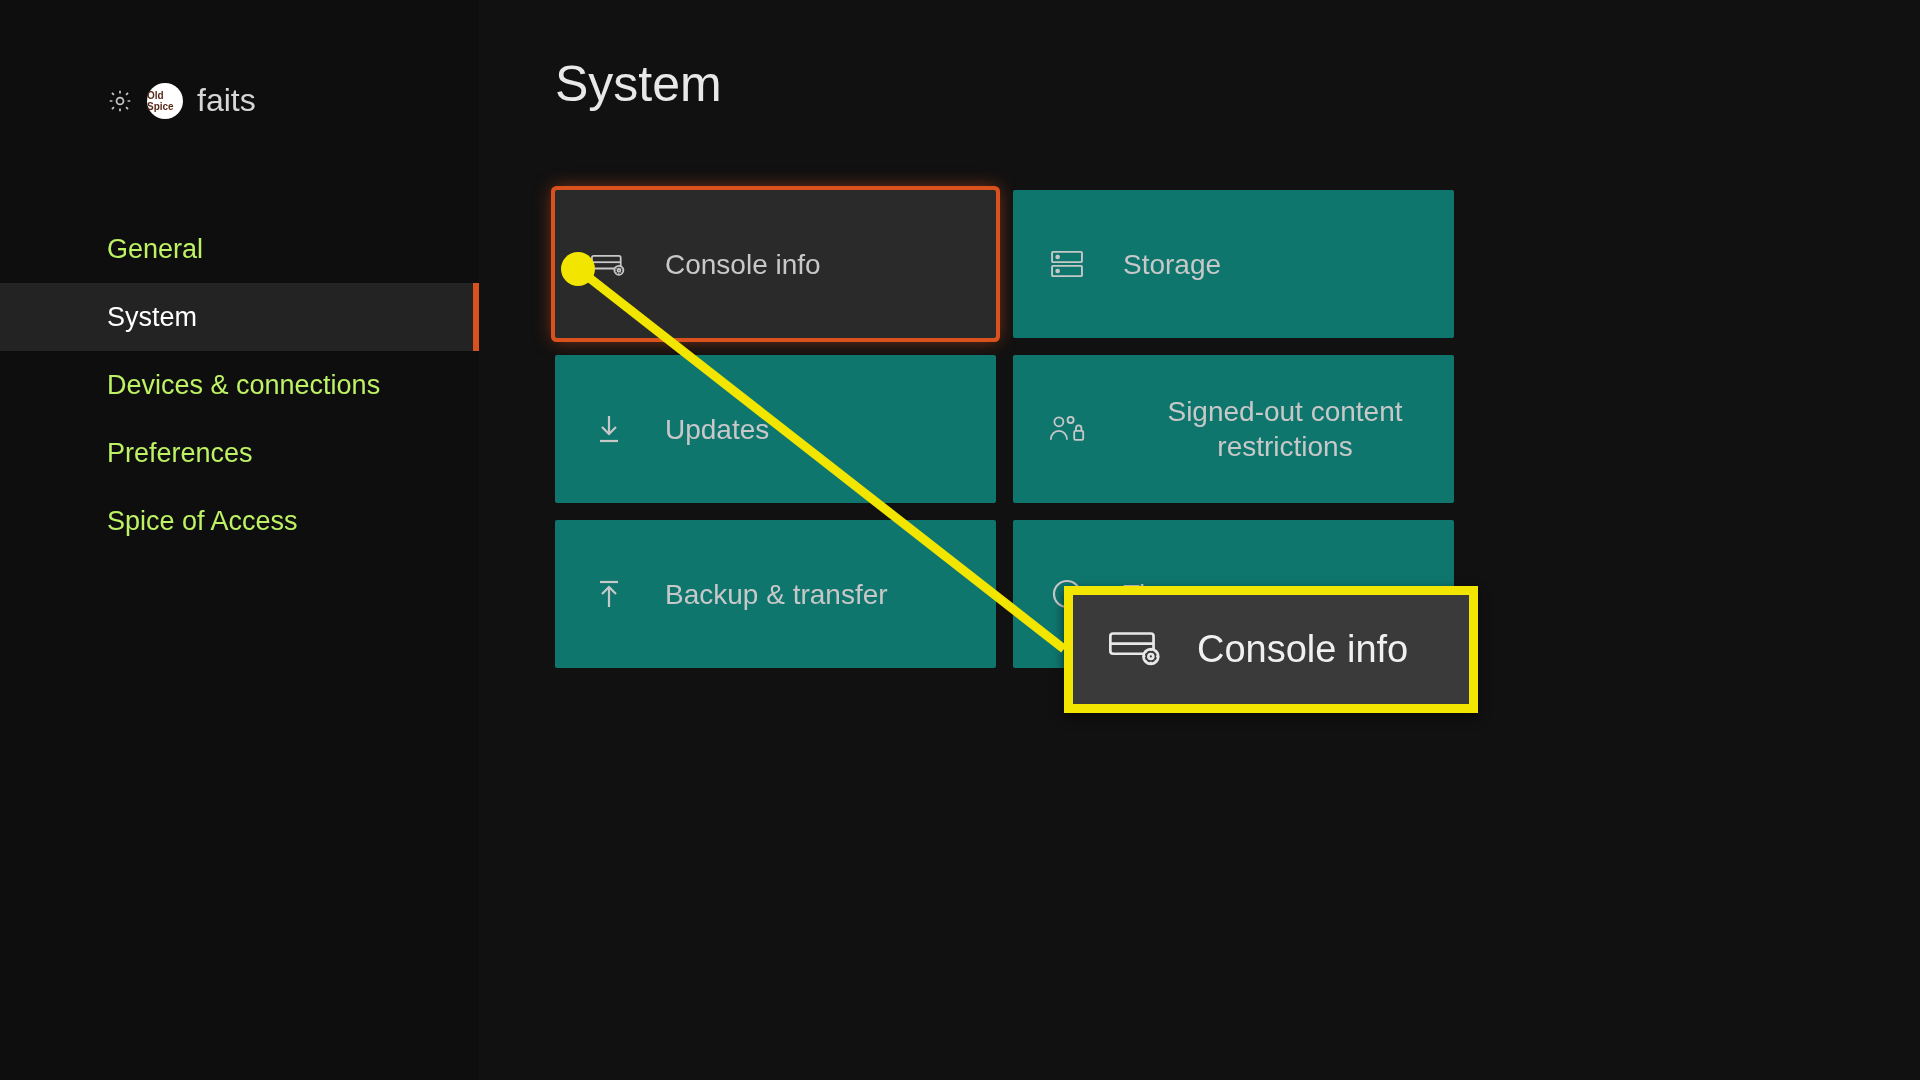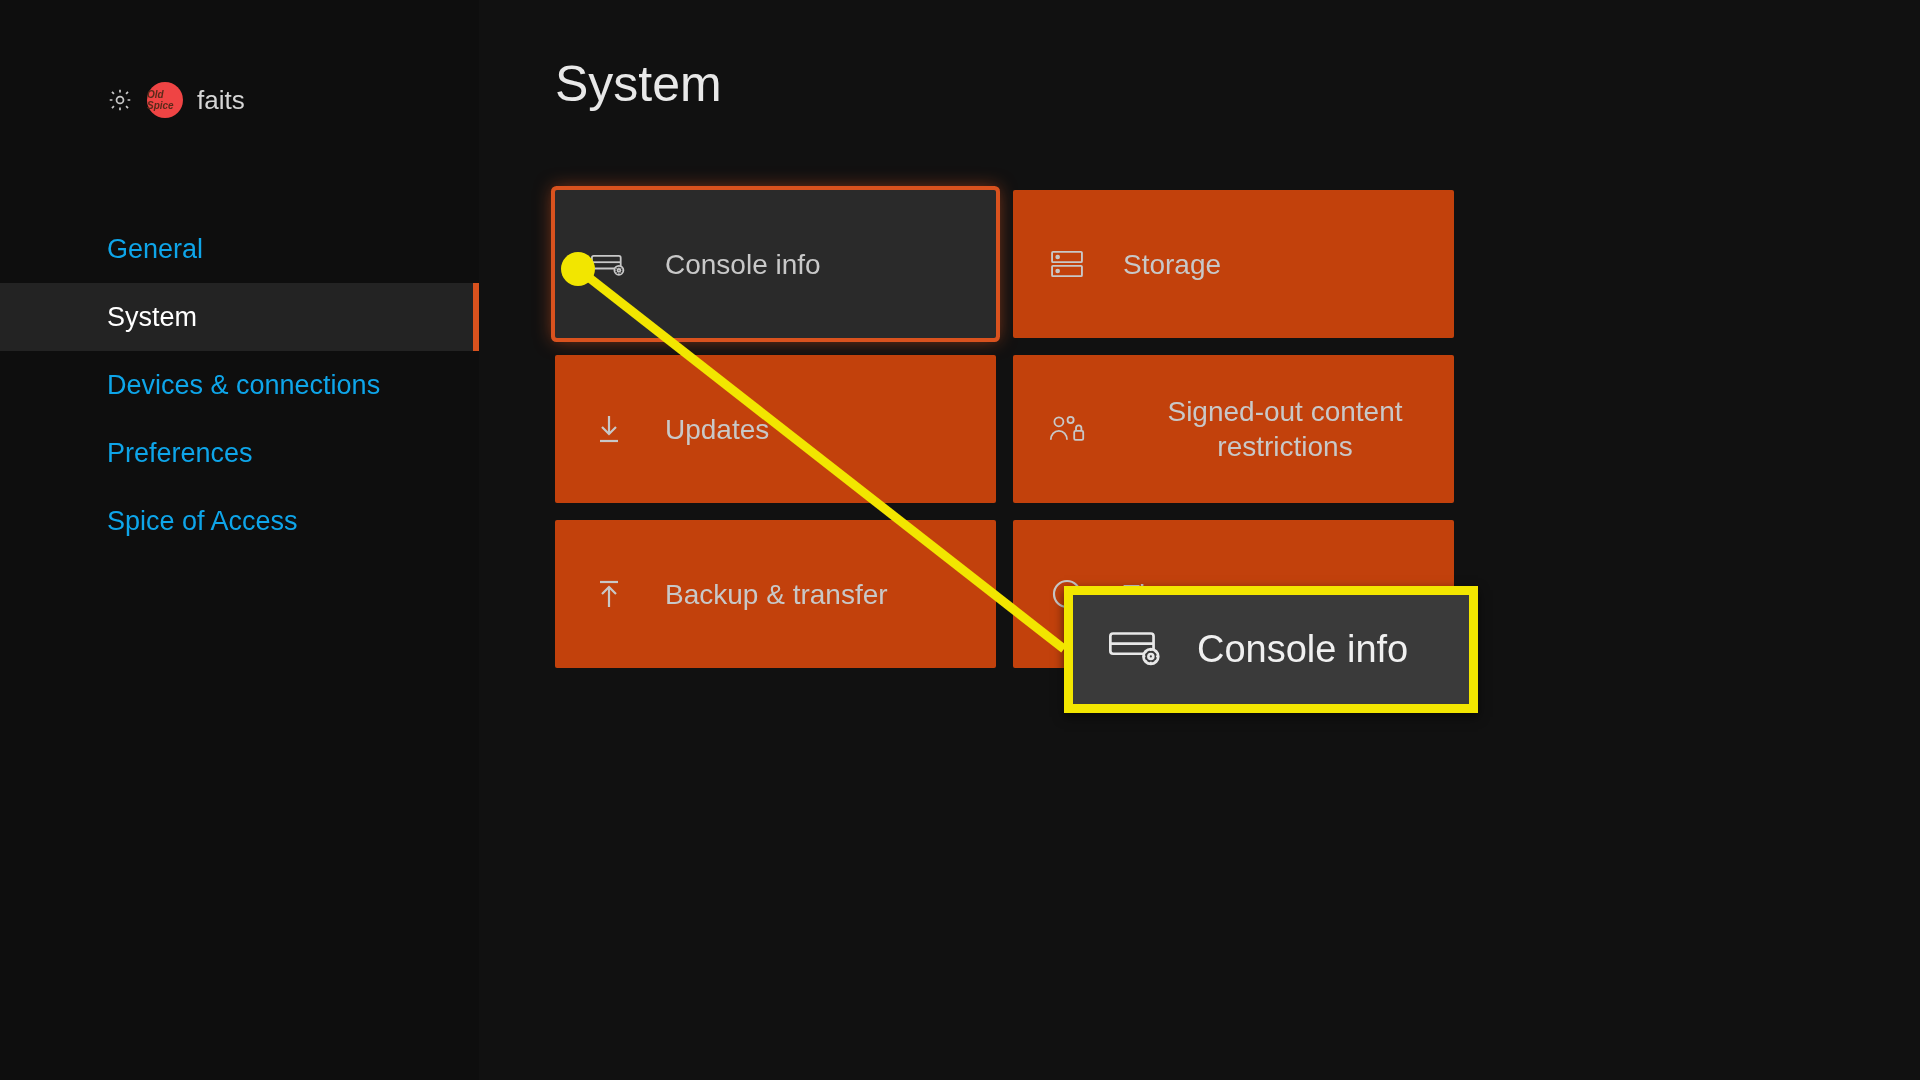--- a/index.html
+++ b/index.html
@@ -15,36 +15,36 @@
     border-right: 1px solid #111;
   }
   .sidebar-header {
     position: absolute;
     left: 107px; top: 82px;
     display: flex; align-items: center; gap: 14px;
   }
   .gear-icon { width: 26px; height: 26px; }
   .avatar {
     width: 36px; height: 36px; border-radius: 50%;
-    background: #ef4444;
+    background: #ffffff;
     display: flex; align-items: center; justify-content: center;
-    color: #5a2a1a; font-size: 10px; font-style: italic; font-weight: bold;
-  }
-  .username { font-size: 26px; color: #d6d6d6; }
+    color: #5a2a1a; font-size: 10px; font-weight: bold;
+  }
+  .username { font-size: 32px; color: #d6d6d6; }
 
   .nav {
     position: absolute;
     left: 0; top: 215px; width: 100%;
   }
   .nav-item {
     height: 68px;
     padding-left: 107px;
     display: flex; align-items: center;
     font-size: 27px;
-    color: #0ea5e9;
+    color: #bef264;
     cursor: pointer;
   }
   .nav-item.active {
     background: #232323;
     color: #fff;
     border-right: 6px solid #d9521e;
   }
 
   
   .main {
@@ -61,21 +61,21 @@
 
   .grid {
     position: absolute;
     left: 75px; top: 190px;
     display: grid;
     grid-template-columns: 441px 441px;
     grid-auto-rows: 148px;
     gap: 17px;
   }
   .tile {
-    background: #c2410c;
+    background: #0f766e;
     display: flex; align-items: center;
     padding-left: 36px;
     gap: 38px;
     cursor: pointer;
     border-radius: 2px;
   }
   .tile.selected {
     background: #2a2a2a;
     box-shadow: 0 0 0 4px #d9521e, 0 0 18px 2px rgba(217,82,30,0.6);
   }

